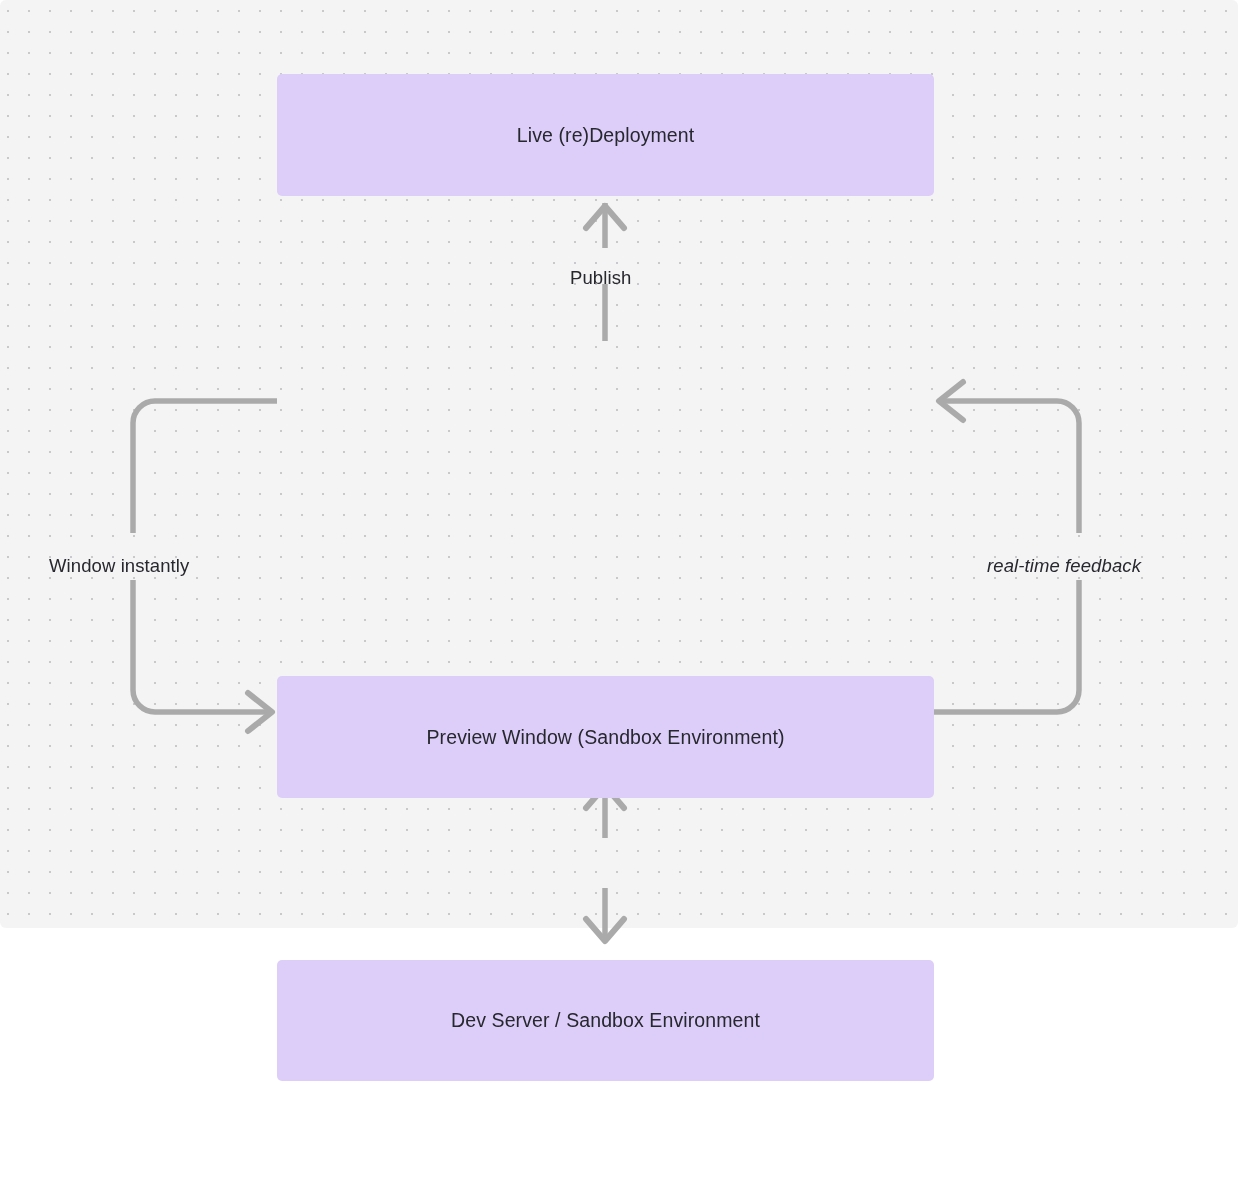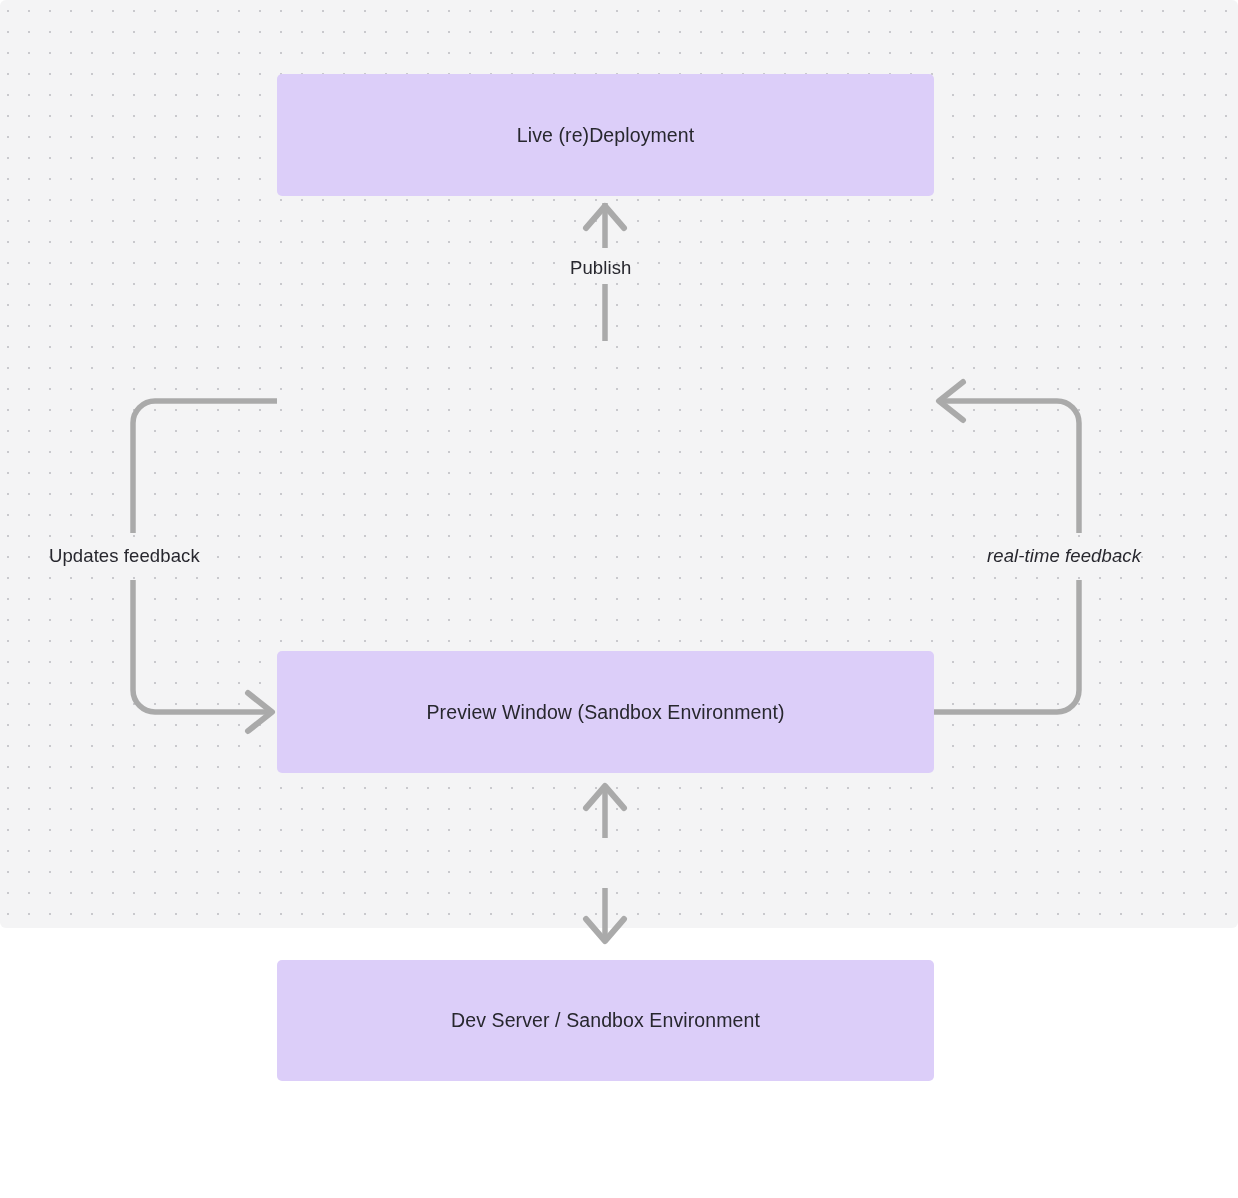--- a/index.html
+++ b/index.html
@@ -36,30 +36,31 @@
     text-align: center;
     color: #27272e;
     font-size: 19.5px;
     font-weight: 400;
     letter-spacing: 0.1px;
     line-height: 1.25;
     padding: 4px 18px;
   }
   #node-live      { left: 277px; top: 74px;  width: 657px; height: 122px; }
   #node-user      { left: 277px; top: 341px; width: 657px; height: 122px; }
-  #node-preview   { left: 277px; top: 651px; width: 657px; height: 122px; }
+  #node-preview   { left: 277px; top: 676px; width: 657px; height: 122px; }
   #node-devserver { left: 277px; top: 960px; width: 657px; height: 121px; }
 
   .edge-label {
     position: absolute;
     color: #27272e;
     font-size: 18.5px;
     letter-spacing: 0.1px;
     white-space: nowrap;
     line-height: 1;
+    margin-top: 10px;
   }
   #label-publish      { left: 570px;  top: 259px; }
   #label-updates      { left: 49px;   top: 547px; }
   #label-realtime     { left: 987px;  top: 547px; font-style: italic; }
   #label-spun         { left: 416px;  top: 856px; }
 </style>
 </head>
 <body>
 
 <div id="canvas">
@@ -93,16 +94,16 @@
 
   <div class="node" id="node-preview">
     <span>Preview Window (Sandbox Environment)</span>
   </div>
 
   <div class="node" id="node-devserver">
     <span>Dev Server / Sandbox Environment</span>
   </div>
 
   <div class="edge-label" id="label-publish">Publish</div>
-  <div class="edge-label" id="label-updates">Updates feedback</div>
+  <div class="edge-label" id="label-updates">Window instantly</div>
   <div class="edge-label" id="label-realtime">real-time feedback</div>
 
 </div>
 
 </body></html>

